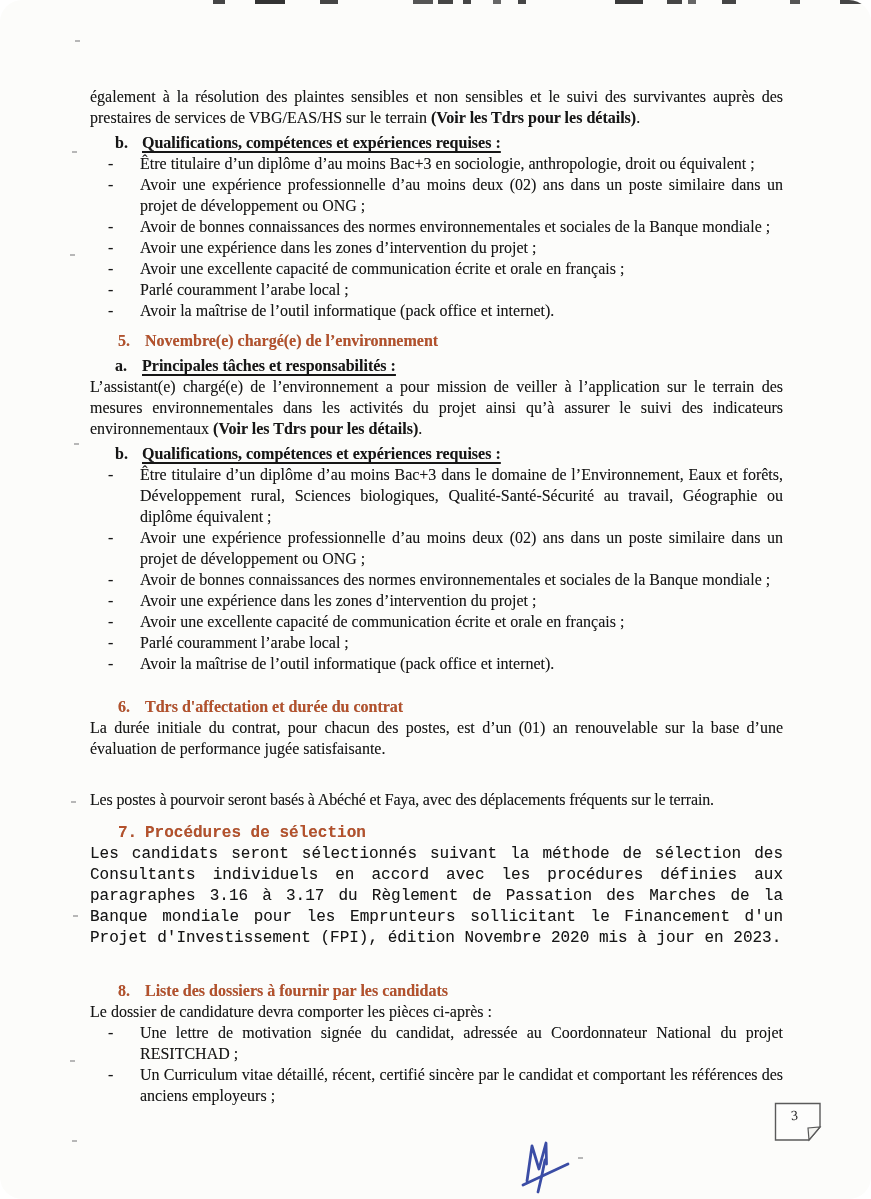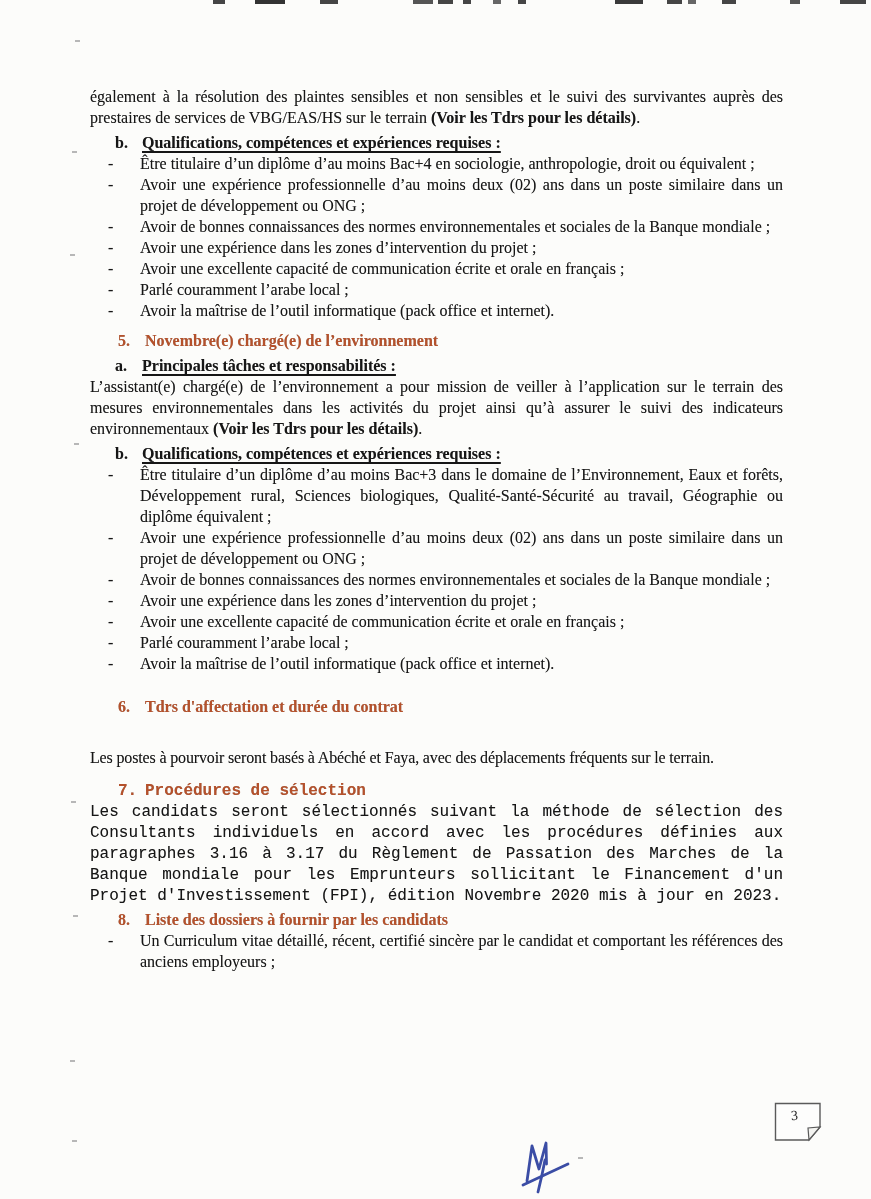--- a/index.html
+++ b/index.html
@@ -3,41 +3,42 @@
 <meta charset="utf-8">
 <style>
   html,body{margin:0;padding:0;}
   .page{
     position:relative;
     width:871px;height:1199px;
     background:var(--paper,#fcfcfa);
     font-family:"Liberation Serif", serif;
     color:var(--ink,#161616);
     overflow:hidden;
+    border-radius:22px;
   }
   .content{
     position:absolute;left:90px;top:86px;width:693px;
     font-size:16px;line-height:21px;
     text-align:justify;
     text-shadow:0 0 .5px rgba(20,20,20,.35);
   }
   .para{margin:0;}
   .para .b{font-weight:700;}
   .subhead{margin:4px 0 0 0;font-weight:700;text-align:left;}
   .subhead .num{display:inline-block;width:27px;padding-left:25px;box-sizing:content-box;}
   .subhead .t{text-decoration:underline;text-decoration-thickness:1.6px;text-underline-offset:3px;}
   .sechead{font-weight:700;color:var(--heading,#b5512b);text-align:left;margin:0;}
   .sechead .num{display:inline-block;width:27px;padding-left:28px;box-sizing:content-box;}
   .dash-list{list-style:none;margin:0;padding:0;}
   .dash-list li{position:relative;padding-left:50px;}
   .dash-list li::before{content:"-";position:absolute;left:18px;top:0;}
   .sec5{margin-top:9px;}
   .sec6{margin-top:22px;}
   .sec7{margin-top:13px;font-family:Liberation Mono, monospace;}
-  .sec8{margin-top:2px;}
+  .sec8{margin-top:31px;}
   .oneline{white-space:nowrap;letter-spacing:-0.15px;margin-top:30px;}
   
   .scan-top{position:absolute;top:0;left:0;width:100%;height:6px;}
   .scan-top span{position:absolute;top:0;height:3.5px;background:#454545;display:block;}
   .speck{position:absolute;width:5px;height:2px;background:#9a9a9a;opacity:.7;}
   
   .pagenum-frame{position:absolute;left:774px;top:1102px;width:50px;height:42px;}
   .pagenum-frame .n{
     position:absolute;left:17px;top:6px;font-family:"Liberation Serif",serif;
     font-size:14px;color:#222;transform:rotate(-4deg);
@@ -78,21 +79,21 @@
   <div class="speck" style="left:578px;top:1157px"></div>
 
   <div class="content">
 
     <p class="para"><span>également à la résolution des plaintes sensibles et non sensibles et le suivi des survivantes auprès des prestaires de services de VBG/EAS/HS sur le terrain </span><span class="b">(Voir les Tdrs pour les détails)</span><span>.</span></p>
 
     <p class="subhead"><span class="num">b.</span><span class="t">Qualifications, compétences et expériences requises :</span></p>
 
     <ul class="dash-list">
 
-    <li><span>Être titulaire d’un diplôme d’au moins Bac+4 en sociologie, anthropologie, droit ou équivalent ;</span></li>
+    <li><span>Être titulaire d’un diplôme d’au moins Bac+3 en sociologie, anthropologie, droit ou équivalent ;</span></li>
         <li><span>Avoir une expérience professionnelle d’au moins deux (02) ans dans un poste similaire dans un projet de développement ou ONG ;</span></li>
         <li><span>Avoir de bonnes connaissances des normes environnementales et sociales de la Banque mondiale ;</span></li>
         <li><span>Avoir une expérience dans les zones d’intervention du projet ;</span></li>
         <li><span>Avoir une excellente capacité de communication écrite et orale en français ;</span></li>
         <li><span>Parlé couramment l’arabe local ;</span></li>
         <li><span>Avoir la maîtrise de l’outil informatique (pack office et internet).</span></li>
       </ul>
 
     <div class="sec5">
       <p class="sechead"><span class="num">5.</span><span>Novembre(e) chargé(e) de l’environnement</span></p>
@@ -110,32 +111,35 @@
           <li><span>Avoir de bonnes connaissances des normes environnementales et sociales de la Banque mondiale ;</span></li>
           <li><span>Avoir une expérience dans les zones d’intervention du projet ;</span></li>
           <li><span>Avoir une excellente capacité de communication écrite et orale en français ;</span></li>
           <li><span>Parlé couramment l’arabe local ;</span></li>
           <li><span>Avoir la maîtrise de l’outil informatique (pack office et internet).</span></li>
         </ul>
     </div>
 
     <div class="sec6">
       <p class="sechead"><span class="num">6.</span><span>Tdrs d'affectation et durée du contrat</span></p>
+      <p class="para">La durée initiale du contrat, pour chacun des postes, est d’un (01) an renouvelable sur la base d’une évaluation de performance jugée satisfaisante.</p>
       <p class="para oneline">Les postes à pourvoir seront basés à Abéché et Faya, avec des déplacements fréquents sur le terrain.</p>
     </div>
 
     <div class="sec7">
       <p class="sechead"><span class="num">7.</span><span>Procédures de sélection</span></p>
       <p class="para">Les candidats seront sélectionnés suivant la méthode de sélection des Consultants individuels en accord avec les procédures définies aux paragraphes 3.16 à 3.17 du Règlement de Passation des Marches de la Banque mondiale pour les Emprunteurs sollicitant le Financement d'un Projet d'Investissement (FPI), édition Novembre 2020 mis à jour en 2023.</p>
     </div>
 
     <div class="sec8">
       <p class="sechead"><span class="num">8.</span><span>Liste des dossiers à fournir par les candidats</span></p>
+      <p class="para">Le dossier de candidature devra comporter les pièces ci-après :</p>
       <ul class="dash-list">
 
+      <li><span>Une lettre de motivation signée du candidat, adressée au Coordonnateur National du projet RESITCHAD ;</span></li>
           <li><span>Un Curriculum vitae détaillé, récent, certifié sincère par le candidat et comportant les références des anciens employeurs ;</span></li>
         </ul>
     </div>
 
   </div>
 
   <div class="pagenum-frame">
     <svg width="50" height="42" viewBox="0 0 50 42">
       <path d="M1.5 1.5 H46 V25 L35 38 H1.5 Z" fill="#fdfdfc" stroke="#5a5a5a" stroke-width="1.4"></path>
       <path d="M46 25 L35 38 L34 26 Z" fill="#f4f4f1" stroke="#5a5a5a" stroke-width="1.2"></path>

